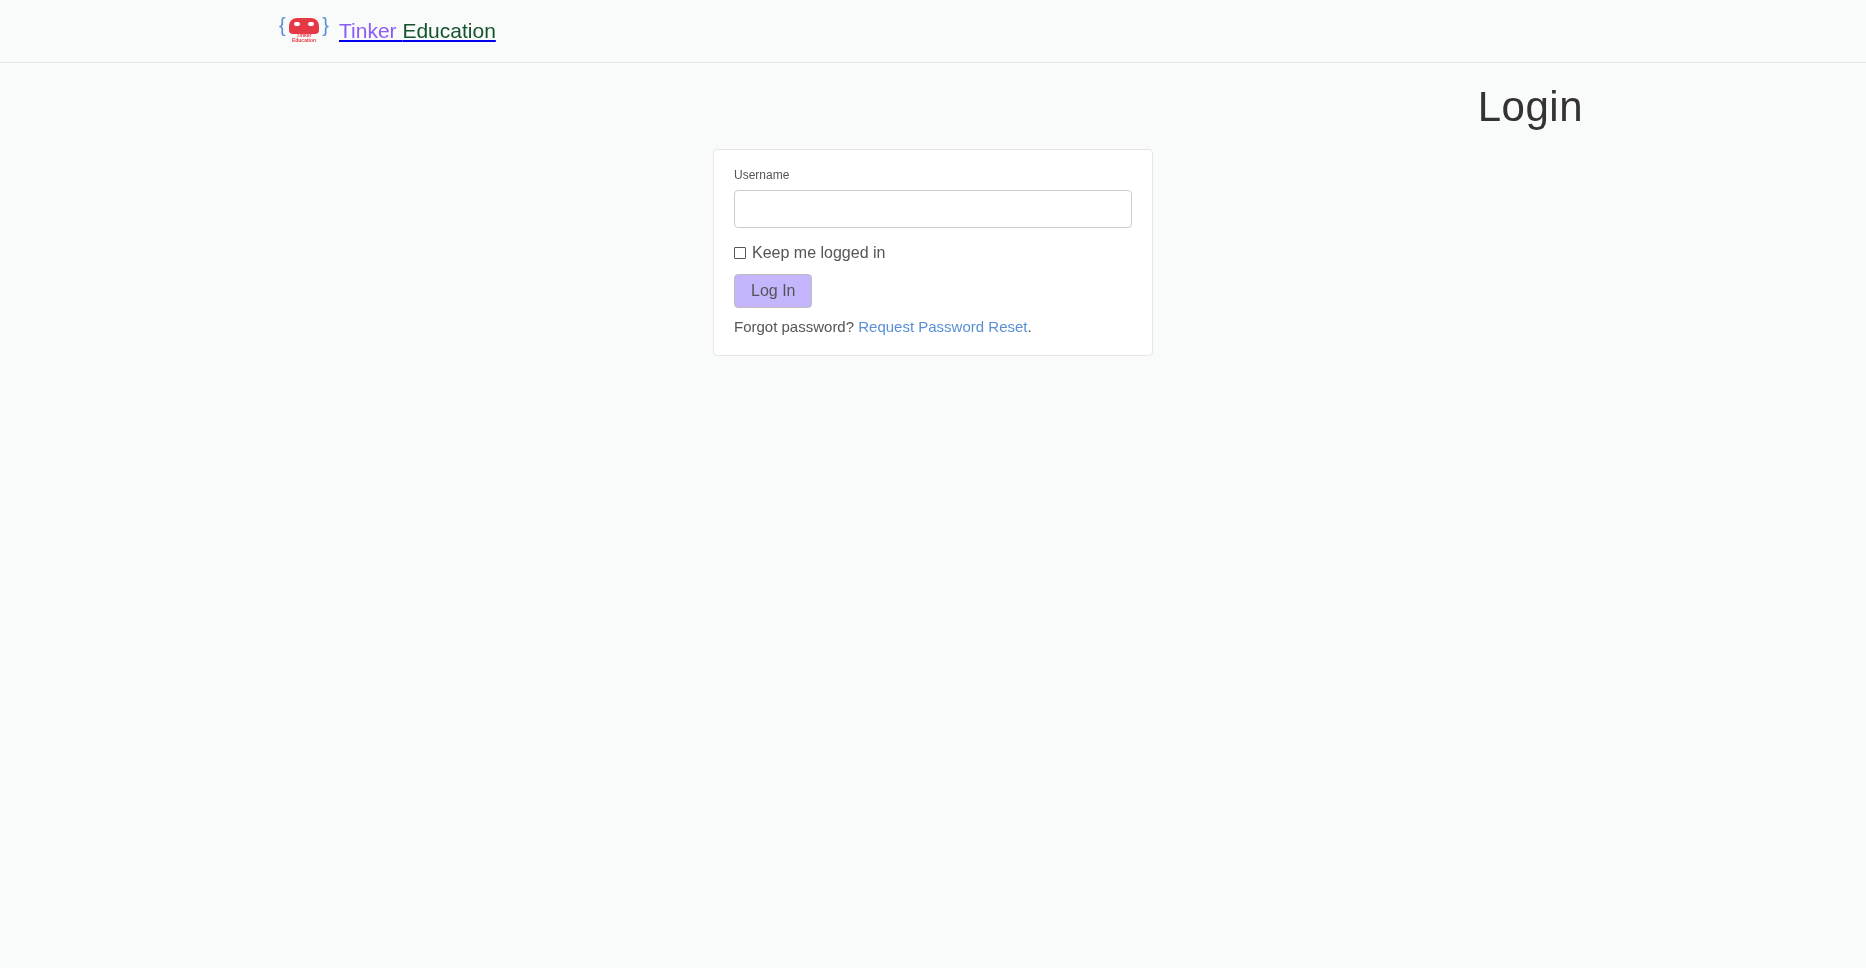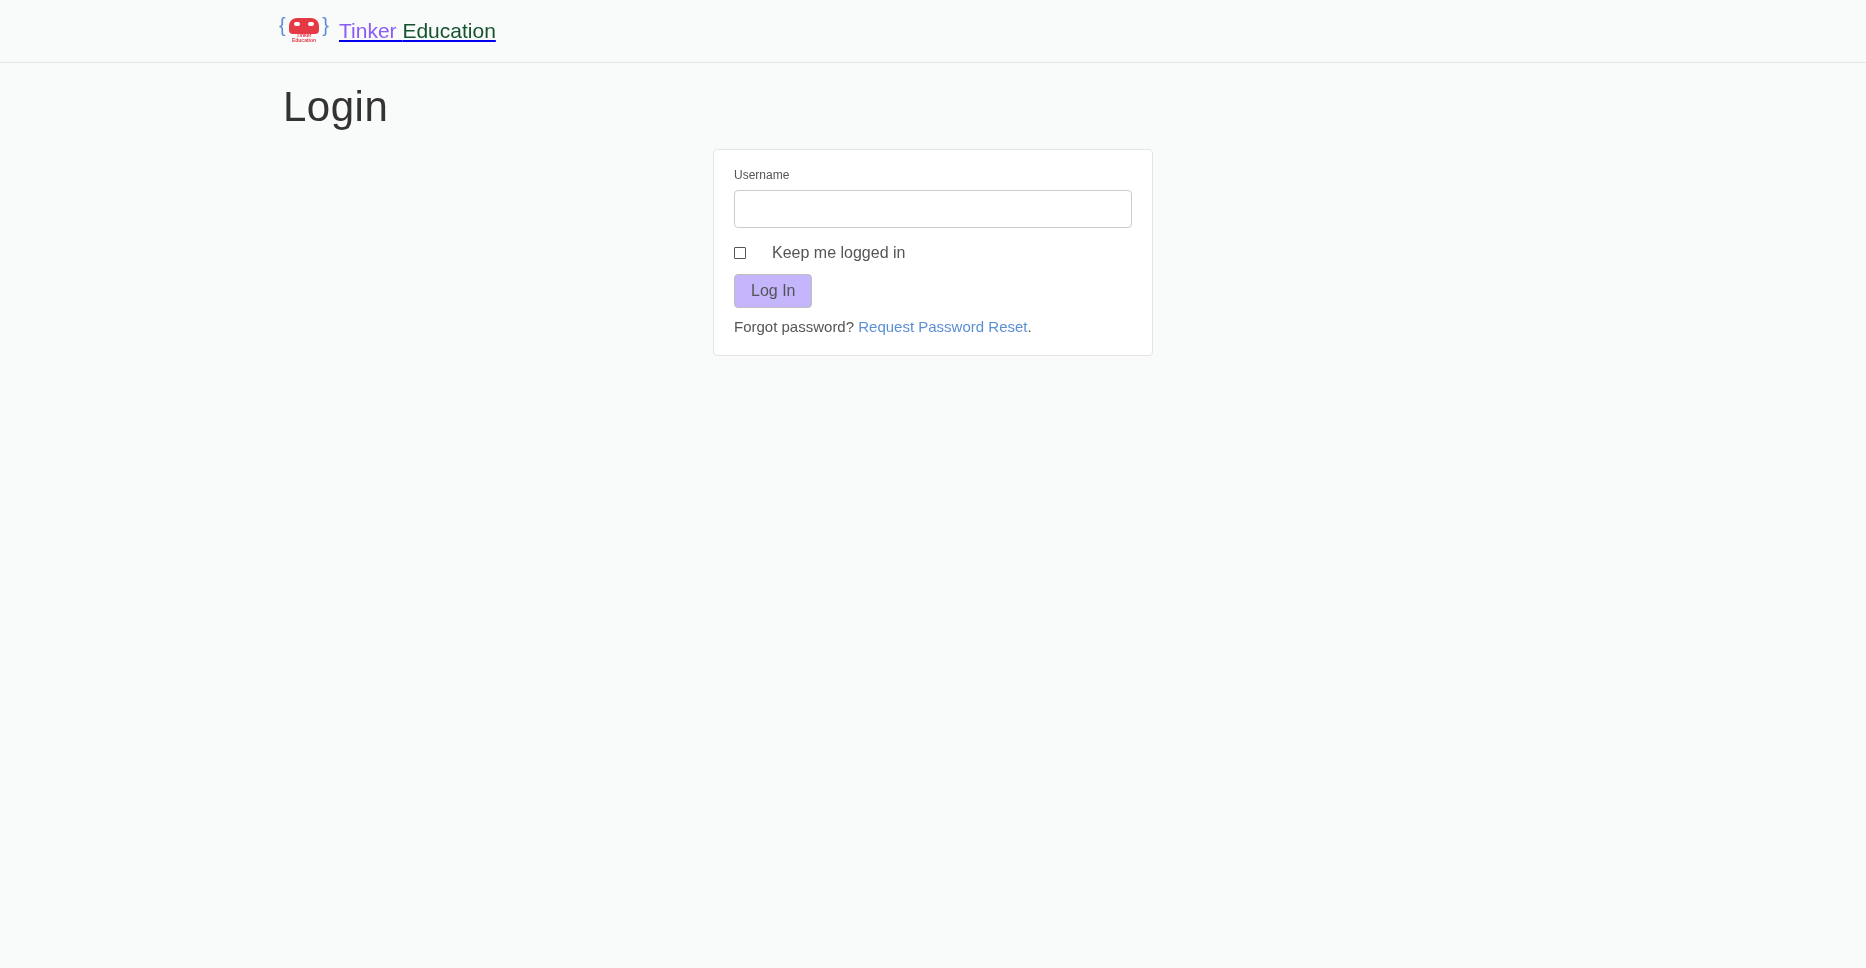--- a/index.html
+++ b/index.html
@@ -83,21 +83,21 @@
     }
     .brand-education {
       color: #14532d;
     }
     .main {
       max-width: 1330px;
       margin: 0 auto;
       padding: 10px 15px;
     }
     h1.title {
-      text-align: left;
+      text-align: right;
       font-size: 42px;
       font-weight: 300;
       color: #333;
       margin: 10px 0 18px 0;
       letter-spacing: 0.5px;
     }
     .card {
       max-width: 440px;
       margin: 0 auto;
       background: #fff;
@@ -124,21 +124,20 @@
       font-size: 16px;
       background: #fff;
     }
     .checkbox-row {
       display: flex;
       align-items: center;
       margin-bottom: 12px;
       font-size: 16px;
       color: #555;
       font-weight: 300;
-      gap: 20px;
     }
     .checkbox-visual {
       width: 12px;
       height: 12px;
       border: 1.5px solid #555;
       border-radius: 1px;
       margin-right: 6px;
       flex-shrink: 0;
     }
     .btn-login {

